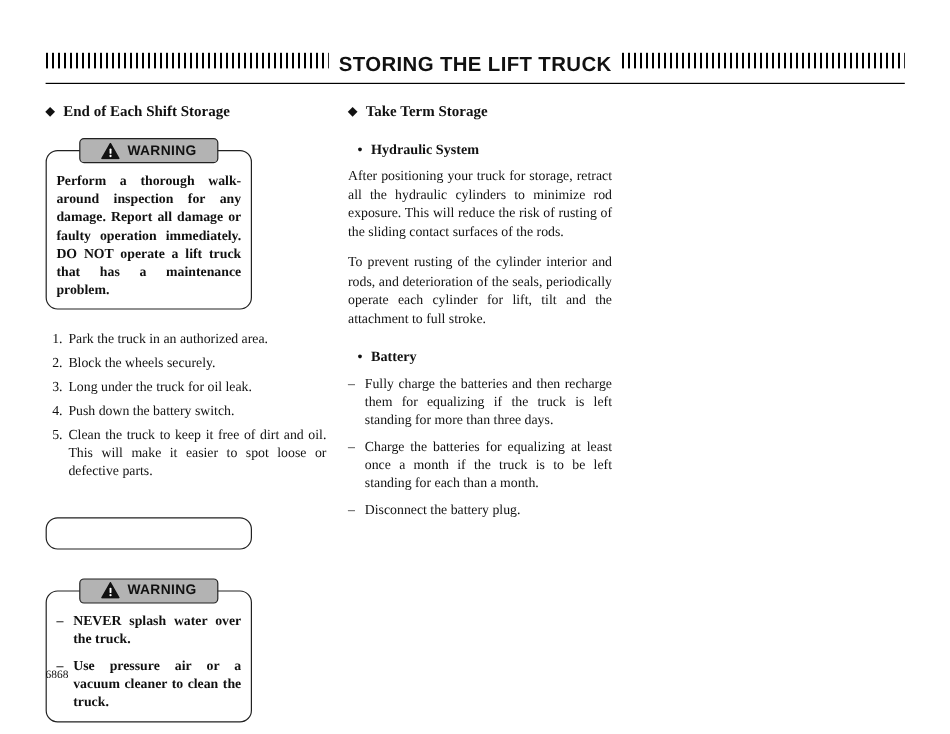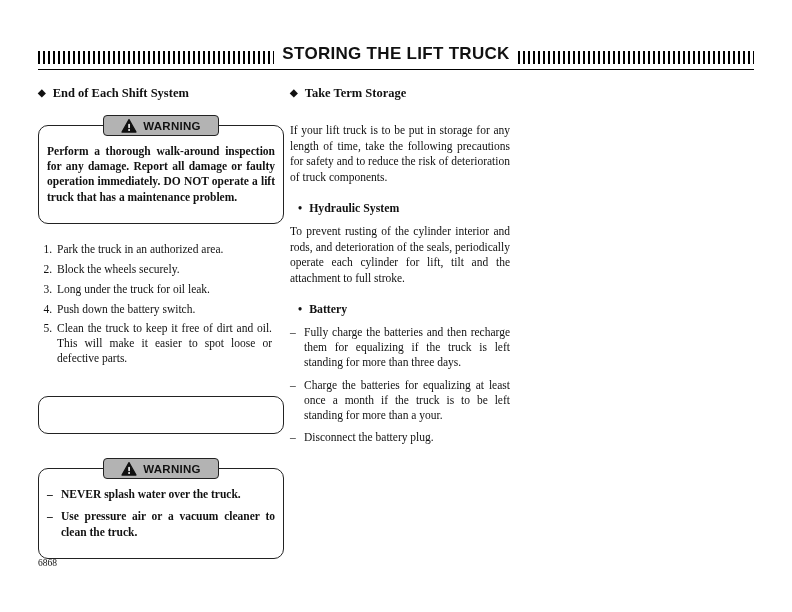--- a/index.html
+++ b/index.html
@@ -13,21 +13,21 @@
     font-family: "Liberation Serif", serif;
     font-size: 11.5px;
     color: #111;
     padding: 44px 38px 0 38px;
     overflow: hidden;
   }
 
   
   .title-row {
     display: flex;
-    align-items: flex-end;
+    align-items: flex-start;
     gap: 8px;
     margin-bottom: 5px;
   }
   .bars {
     flex: 1;
     height: 13px;
     background: repeating-linear-gradient(90deg, #000 0 2px, transparent 2px 5px);
   }
   .page-title {
     font-family: "Liberation Sans", sans-serif;
@@ -52,24 +52,24 @@
     gap: 7px;
     font-weight: 700;
     font-size: 12.5px;
     margin-bottom: 8px;
   }
   .diamond { font-size: 10px; position: relative; top: -1px; }
 
   
   .alert {
     position: relative;
-    width: 246px;
+    width: 172px;
     border: 1.2px solid #222;
     border-radius: 10px;
-    padding: 18px 8px 18px 8px;
+    padding: 18px 8px 7px 8px;
     margin-top: 24px;
     background: #fff;
   }
   .alert-tab {
     position: absolute;
     top: -11px;
     left: 50%;
     transform: translateX(-50%);
     width: 116px;
     height: 21px;
@@ -156,21 +156,21 @@
     <div class="bars"></div>
   </div>
   <div class="header-rule"></div>
 
   <div class="columns">
 
     <section class="col-left">
 
       <div class="section-heading">
         <span class="diamond">◆</span>
-        <span>End of Each Shift System</span>
+        <span>End of Each Shift Storage</span>
       </div>
 
       <div class="alert">
         <div class="alert-tab">
           <svg class="tri-icon" viewBox="0 0 24 22" aria-hidden="true">
             <path d="M12 1 L23 20.5 H1 Z" fill="#111" stroke="#111" stroke-width="2" stroke-linejoin="round"></path>
             <rect x="10.9" y="7.5" width="2.5" height="7" rx="1.1" fill="#fff"></rect>
             <circle cx="12.15" cy="17.3" r="1.5" fill="#fff"></circle>
           </svg>
           <span>WARNING</span>
@@ -212,40 +212,40 @@
 
     </section>
 
     <section class="col-right">
 
       <div class="section-heading">
         <span class="diamond">◆</span>
         <span>Take Term Storage</span>
       </div>
 
-      <p class="para right-intro">If your lift truck is to be put in storage for any length of time, take the following precautions for safety and to reduce the risk of deterioration of truck components.</p>
 
       <div class="sub-heading">
         <span>•</span>
         <span>Hydraulic System</span>
       </div>
+      <p class="para">After positioning your truck for storage, retract all the hydraulic cylinders to minimize rod exposure. This will reduce the risk of rusting of the sliding contact surfaces of the rods.</p>
       <p class="para">To prevent rusting of the cylinder interior and rods, and deterioration of the seals, periodically operate each cylinder for lift, tilt and the attachment to full stroke.</p>
 
       <div class="sub-heading">
         <span>•</span>
         <span>Battery</span>
       </div>
       <div class="dash-list">
         <div class="dash-item">
           <span class="marker">–</span>
           <span class="body">Fully charge the batteries and then recharge them for equalizing if the truck is left standing for more than three days.</span>
         </div>
         <div class="dash-item">
           <span class="marker">–</span>
-          <span class="body">Charge the batteries for equalizing at least once a month if the truck is to be left standing for more than a your.</span>
+          <span class="body">Charge the batteries for equalizing at least once a month if the truck is to be left standing for each than a month.</span>
         </div>
         <div class="dash-item">
           <span class="marker">–</span>
           <span class="body">Disconnect the battery plug.</span>
         </div>
       </div>
 
     </section>
   </div>
 

